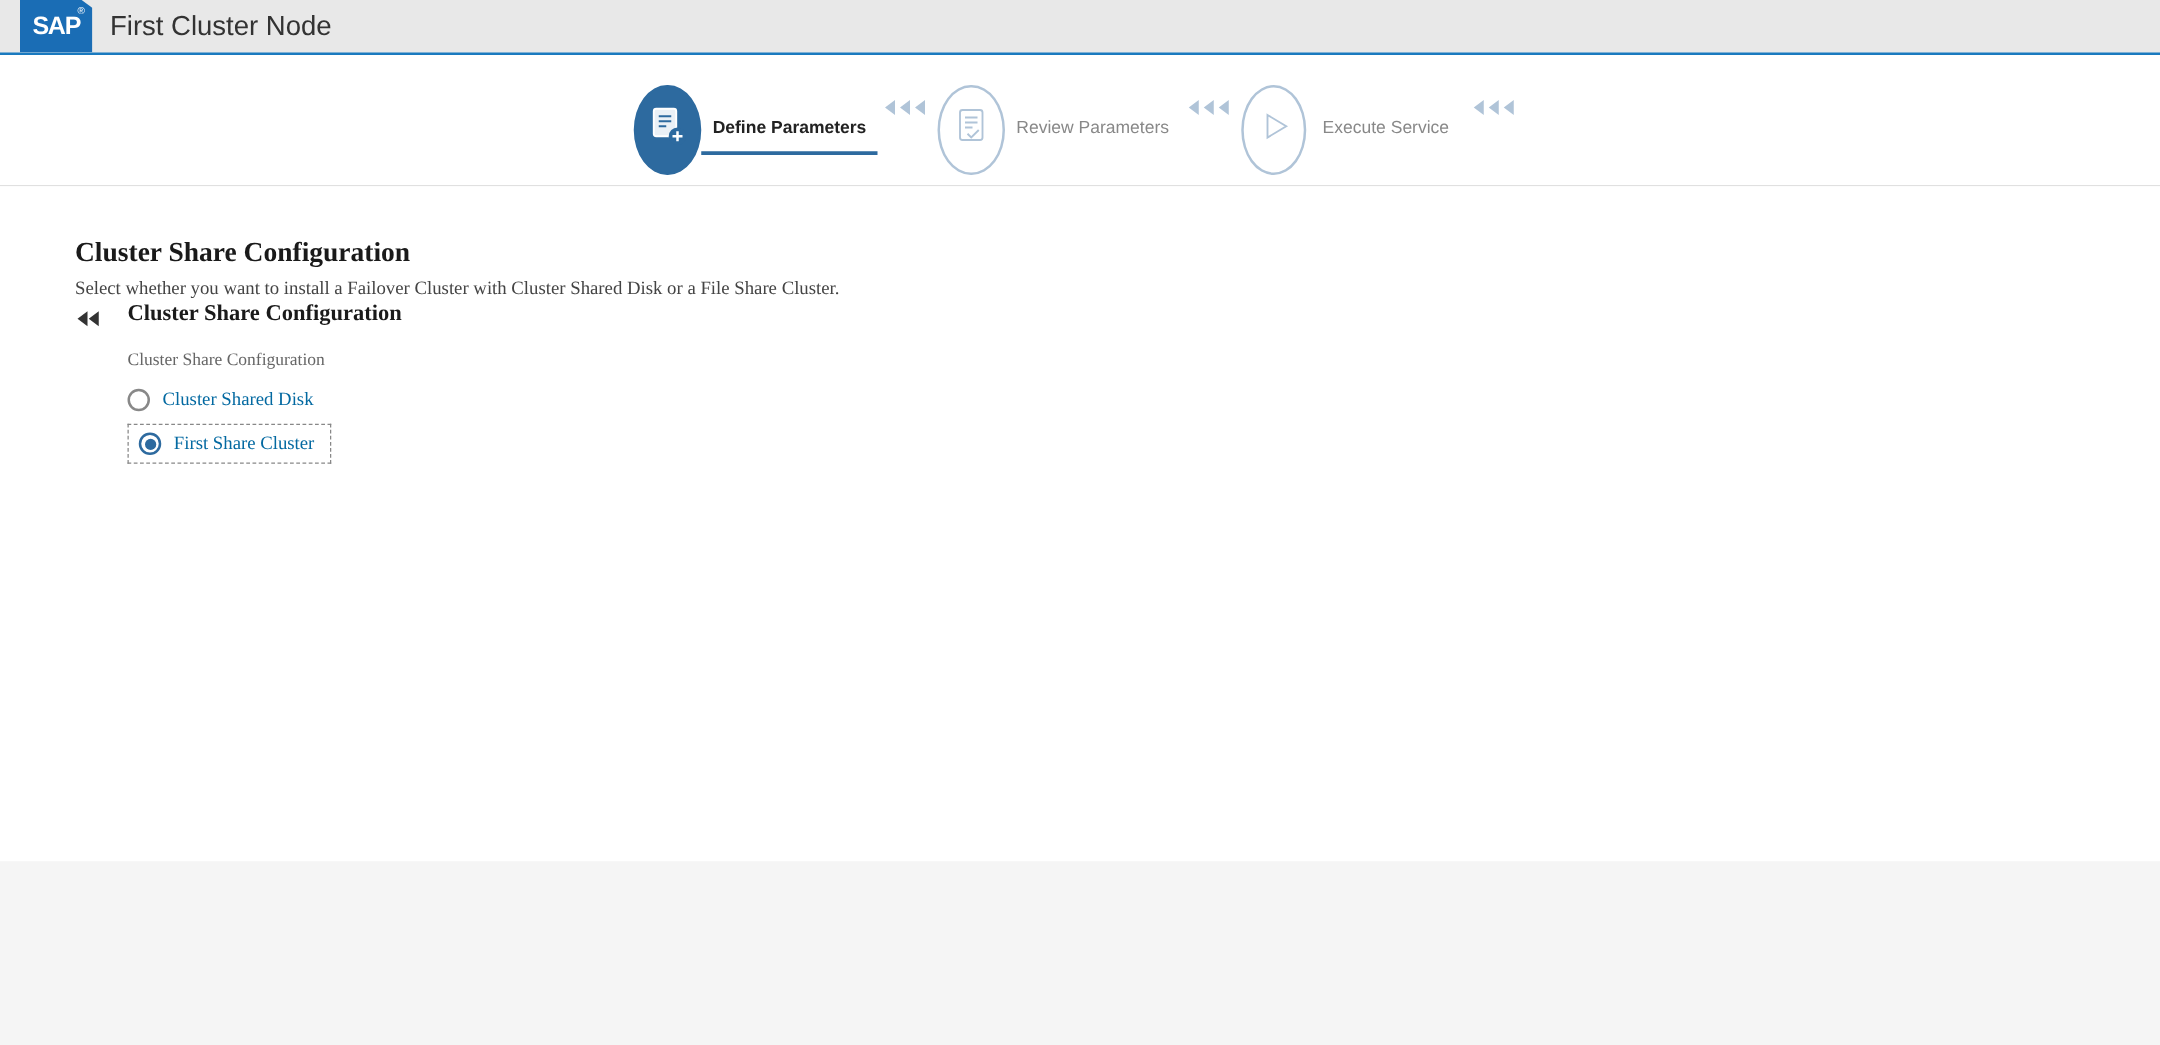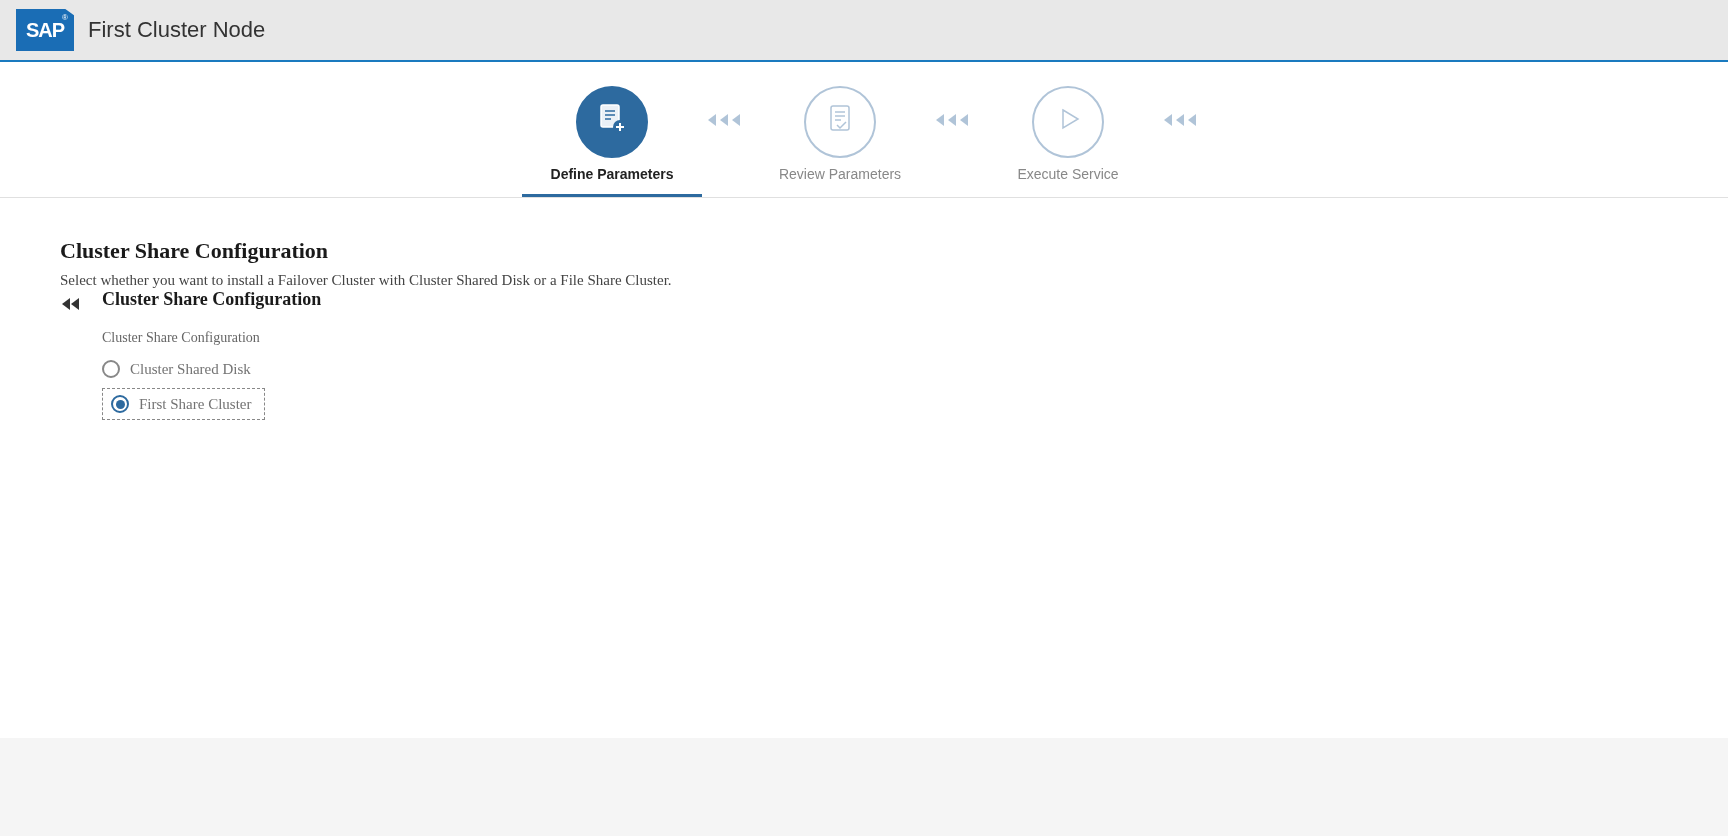--- a/index.html
+++ b/index.html
@@ -9,21 +9,21 @@
       min-height: 836px;
     }
 
     
     .header {
       background: #e8e8e8;
       border-bottom: 2px solid #1a7abf;
       display: flex;
       align-items: center;
       padding: 10px 16px;
-      height: 62px;
+      height: 44px;
     }
     .sap-logo {
       background: #1a6db5;
       width: 58px;
       height: 42px;
       display: flex;
       align-items: center;
       justify-content: center;
       margin-right: 14px;
       position: relative;
@@ -57,21 +57,21 @@
       align-items: flex-start;
       border-bottom: 1px solid #e0e0e0;
     }
     .wizard-steps {
       display: flex;
       align-items: center;
       gap: 0;
     }
     .wizard-step {
       display: flex;
-      flex-direction: column;
+      flex-direction: row;
       align-items: center;
       min-width: 180px;
     }
     .step-circle {
       width: 72px;
       height: 72px;
       border-radius: 50%;
       border: 2px solid #b0c4d8;
       display: flex;
       align-items: center;
@@ -160,21 +160,21 @@
     .radio-group {
       display: flex;
       flex-direction: column;
       gap: 10px;
     }
     .radio-option {
       display: flex;
       align-items: center;
       gap: 10px;
       font-size: 15px;
-      color: #737373;
+      color: #0369a1;
       cursor: pointer;
     }
     .radio-option.selected-box {
       border: 1.5px dashed #888;
       padding: 6px 12px 6px 8px;
       display: inline-flex;
       width: fit-content;
     }
     .radio-btn {
       width: 18px;

